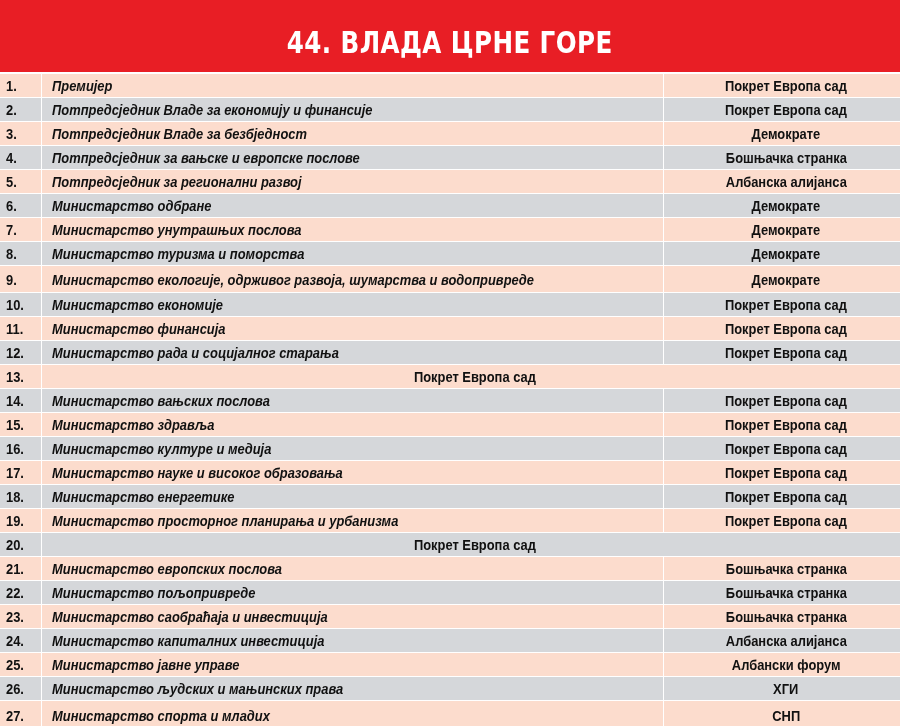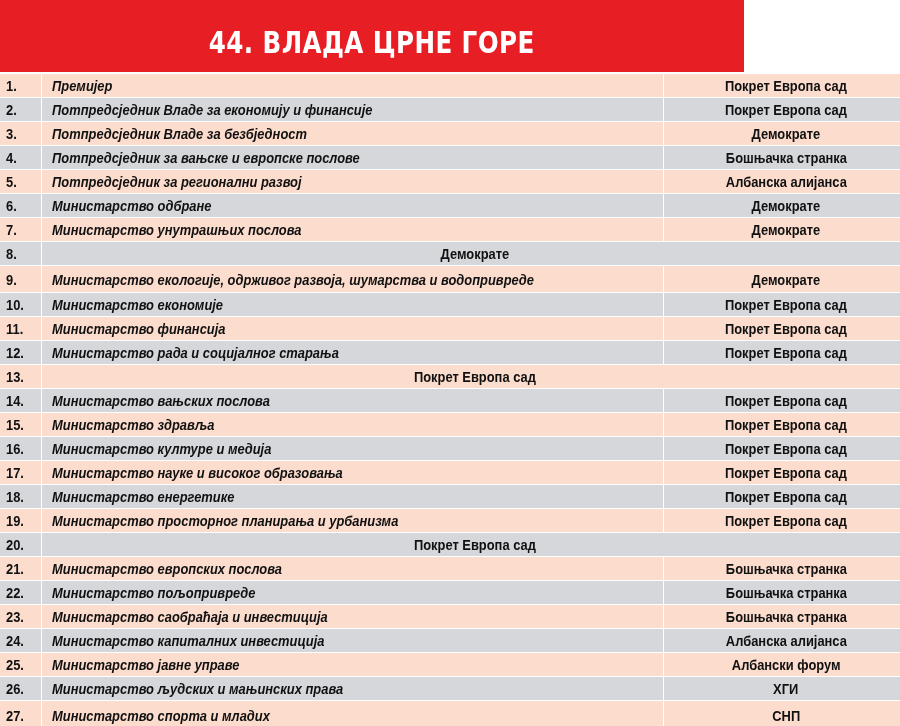--- a/index.html
+++ b/index.html
@@ -11,21 +11,21 @@
       width: 900px;
       height: 726px;
       overflow: hidden;
       position: relative;
       font-family: "Liberation Sans", "DejaVu Sans", sans-serif;
     }
     .header {
       position: absolute;
       left: 0;
       top: 0;
-      width: 744px;
+      width: 900px;
       height: 72px;
       background: #e81e25;
       display: flex;
       align-items: center;
       justify-content: center;
       border-bottom: 2px solid #ffffff;
     }
     .header-title {
       color: #ffffff;
       font-family: "DejaVu Sans", sans-serif;
@@ -181,20 +181,23 @@
         <span class="txt">Министарство унутрашњих послова</span>
       </div>
     <div class="cell-party">
         <span class="txt">Демократе</span>
       </div>
   </div>
   <div class="row gray">
     <div class="cell-num">
         <span class="txt">8.</span>
       </div>
+    <div class="cell-name">
+        <span class="txt">Министарство туризма и поморства</span>
+      </div>
     <div class="cell-party">
         <span class="txt">Демократе</span>
       </div>
   </div>
   <div class="row peach tall">
     <div class="cell-num">
         <span class="txt">9.</span>
       </div>
     <div class="cell-name">
         <span class="txt">Министарство екологије, одрживог развоја, шумарства и водопривреде</span>

